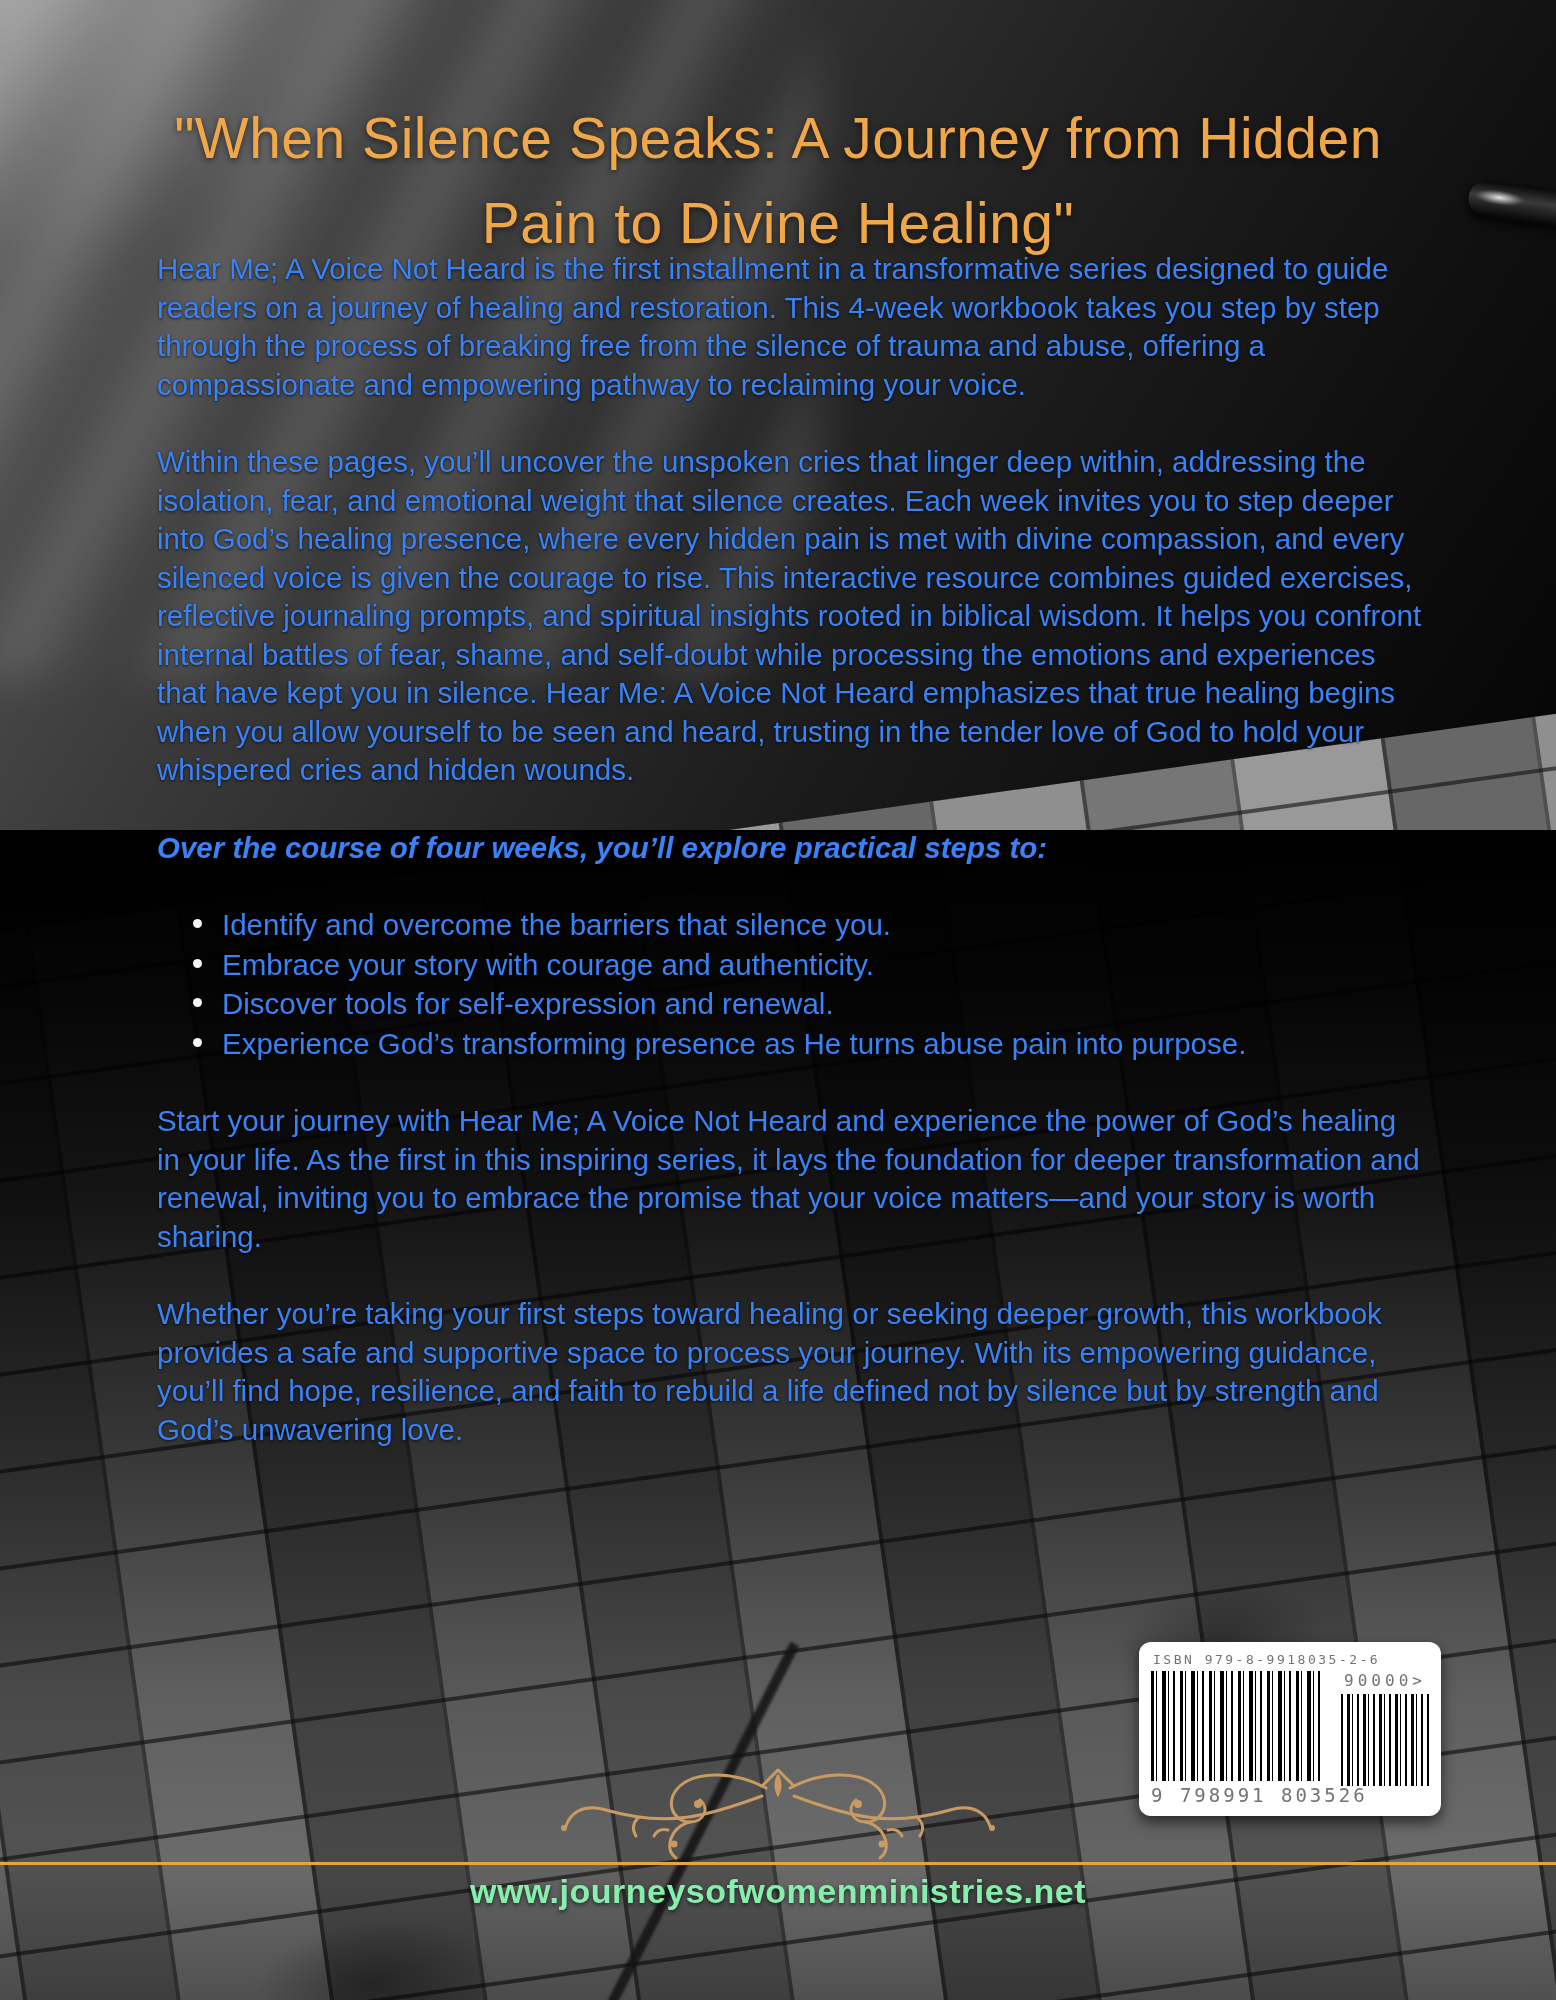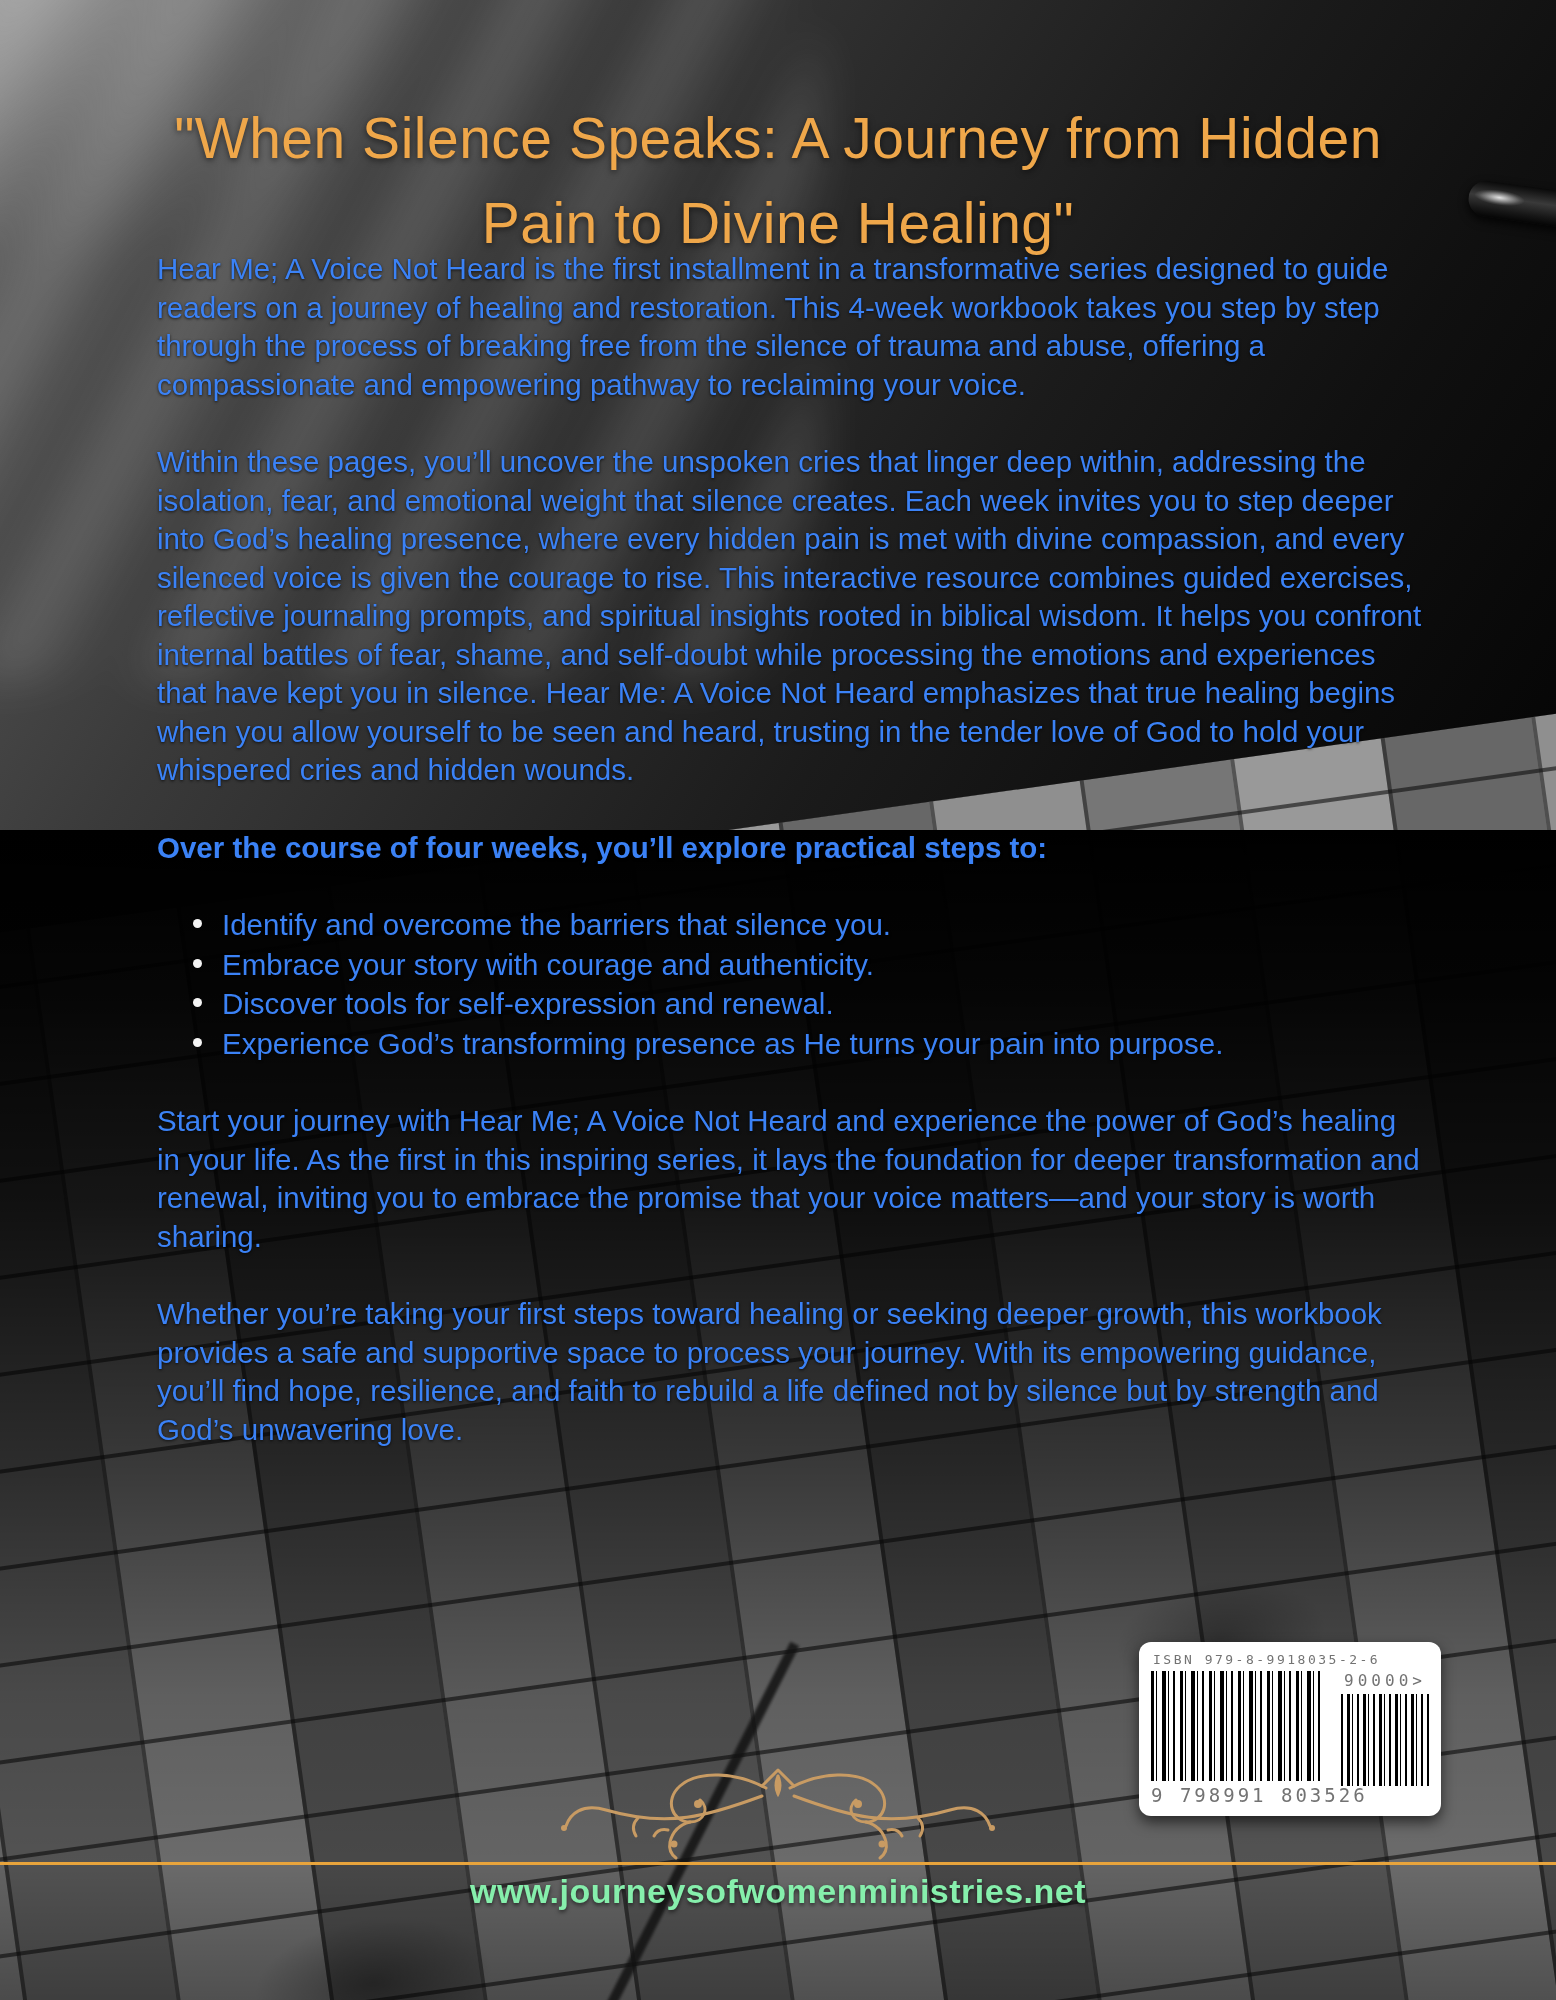--- a/index.html
+++ b/index.html
@@ -70,21 +70,21 @@
     text-shadow:0 2px 6px rgba(0,0,0,0.55);
   }
   .title .line{display:block;}
   .body-copy{
     position:absolute;left:157px;top:250px;width:1268px;
     font-size:29.5px;line-height:38.5px;
     color:#3b82f6;
     text-shadow:0 1px 3px rgba(0,0,0,0.75);
   }
   .body-copy p{margin:0 0 39px 0;}
-  .steps-heading{font-weight:bold;}
+  .steps-heading{font-weight:bold;font-style:italic;}
   .steps-list{
     list-style:none;margin:0 0 39px 0;padding:0 0 0 36px;
   }
   .steps-list li{
     display:flex;align-items:baseline;margin:0 0 1px 0;
   }
   .bullet-dot{
     flex:0 0 auto;width:9px;height:9px;border-radius:50%;
     background:#f4f4f4;margin-right:20px;position:relative;top:-7px;
   }
@@ -167,21 +167,21 @@
       <li>
         <span class="bullet-dot"></span>
         <span>Embrace your story with courage and authenticity.</span>
       </li>
       <li>
         <span class="bullet-dot"></span>
         <span>Discover tools for self-expression and renewal.</span>
       </li>
       <li>
         <span class="bullet-dot"></span>
-        <span>Experience God’s transforming presence as He turns your pain into purpose.</span>
+        <span>Experience God’s transforming presence as He turns abuse pain into purpose.</span>
       </li>
     </ul>
     <p>Start your journey with Hear Me; A Voice Not Heard and experience the power of God’s healing in your life. As the first in this inspiring series, it lays the foundation for deeper transformation and renewal, inviting you to embrace the promise that your voice matters—and your story is worth sharing.</p>
     <p>Whether you’re taking your first steps toward healing or seeking deeper growth, this workbook provides a safe and supportive space to process your journey. With its empowering guidance, you’ll find hope, resilience, and faith to rebuild a life defined not by silence but by strength and God’s unwavering love.</p>
   </div>
 
   <div class="barcode-box">
     <div class="isbn-label">ISBN 979-8-9918035-2-6</div>
     <div class="barcode-row">
       <div class="bc-left">

